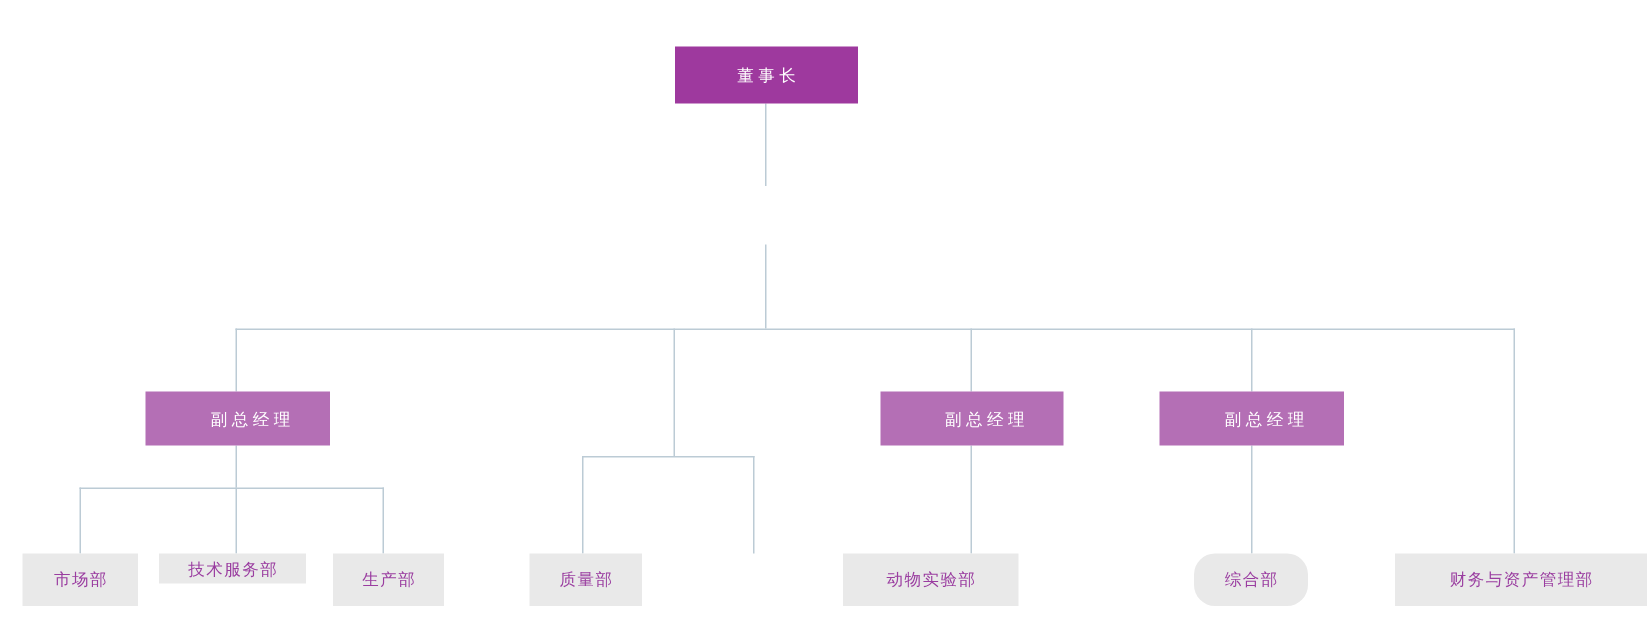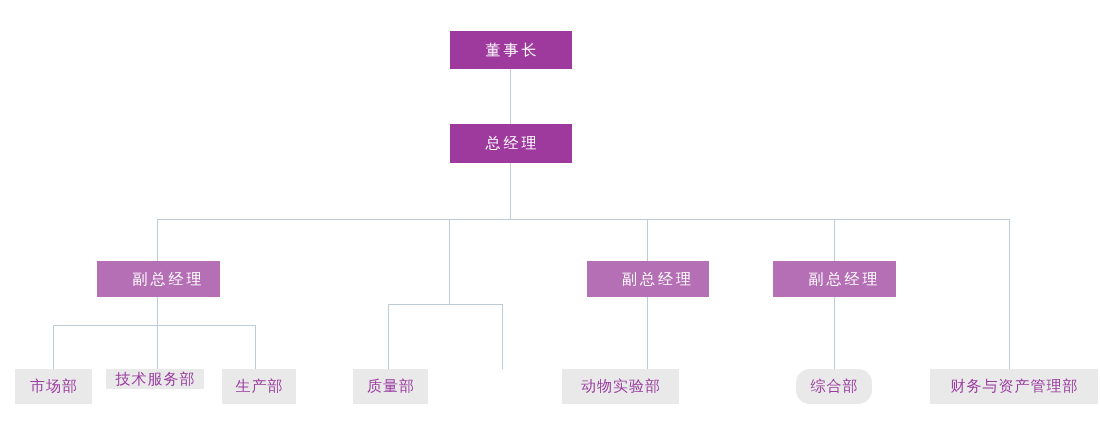--- a/index.html
+++ b/index.html
@@ -14,21 +14,21 @@
     height: 421px;
     background: #ffffff;
     overflow: hidden;
   }
   .node {
     position: absolute;
     display: flex;
     align-items: center;
     justify-content: center;
     box-sizing: border-box;
-    font-size: 15px;
+    font-size: 11px;
     white-space: nowrap;
     z-index: 2;
   }
   .node.executive {
     background: var(--executive-bg, #9e399e);
     color: var(--executive-text, #ffffff);
     letter-spacing: 3px;
     padding-left: 3px; 
   }
   .node.deputy {
@@ -73,21 +73,20 @@
 
   <div class="line h" style="left:388px; top:304px; width:115px;"></div>
   <div class="line v" style="left:388px; top:304px; height:65px;"></div>
   <div class="line v" style="left:502px; top:304px; height:65px;"></div>
 
   <div class="line v" style="left:647px; top:297px; height:72px;"></div>
   <div class="line v" style="left:834px; top:297px; height:72px;"></div>
 
   <div class="node executive" style="left:450px; top:31px;  width:122px; height:38px;">董事长</div>
 
-  <div class="node executive" style="left:450px; top:124px; width:122px; height:39px;">总经理</div>
 
   <div class="node deputy" style="left:97px;  top:261px; width:123px; height:36px;">副总经理</div>
   <div class="node deputy" style="left:587px; top:261px; width:122px; height:36px;">副总经理</div>
   <div class="node deputy" style="left:773px; top:261px; width:123px; height:36px;">副总经理</div>
 
   <div class="node department" style="left:15px;  top:369px; width:77px;  height:35px;">市场部</div>
   <div class="node department" style="left:106px; top:369px; width:98px;  height:20px;">技术服务部</div>
   <div class="node department" style="left:222px; top:369px; width:74px;  height:35px;">生产部</div>
   <div class="node department" style="left:353px; top:369px; width:75px;  height:35px;">质量部</div>
   <div class="node department" style="left:562px; top:369px; width:117px; height:35px;">动物实验部</div>

